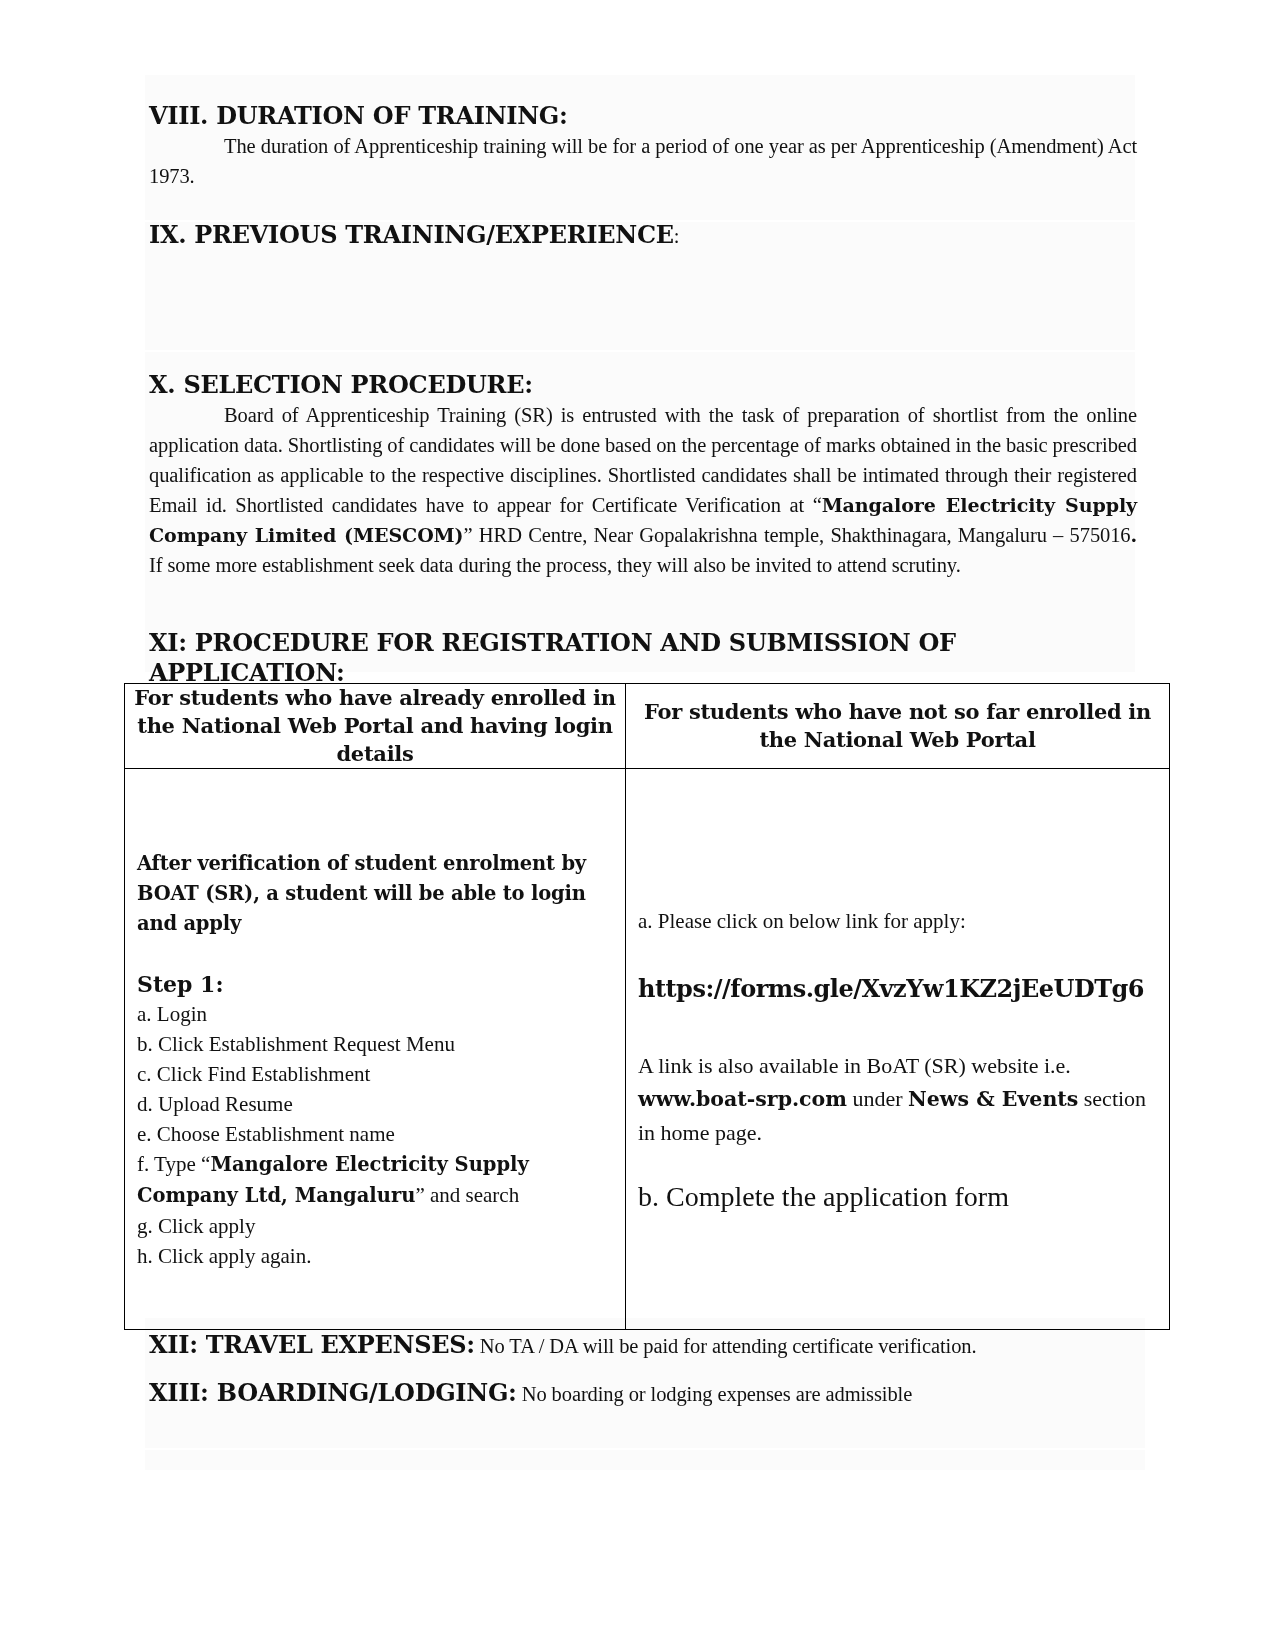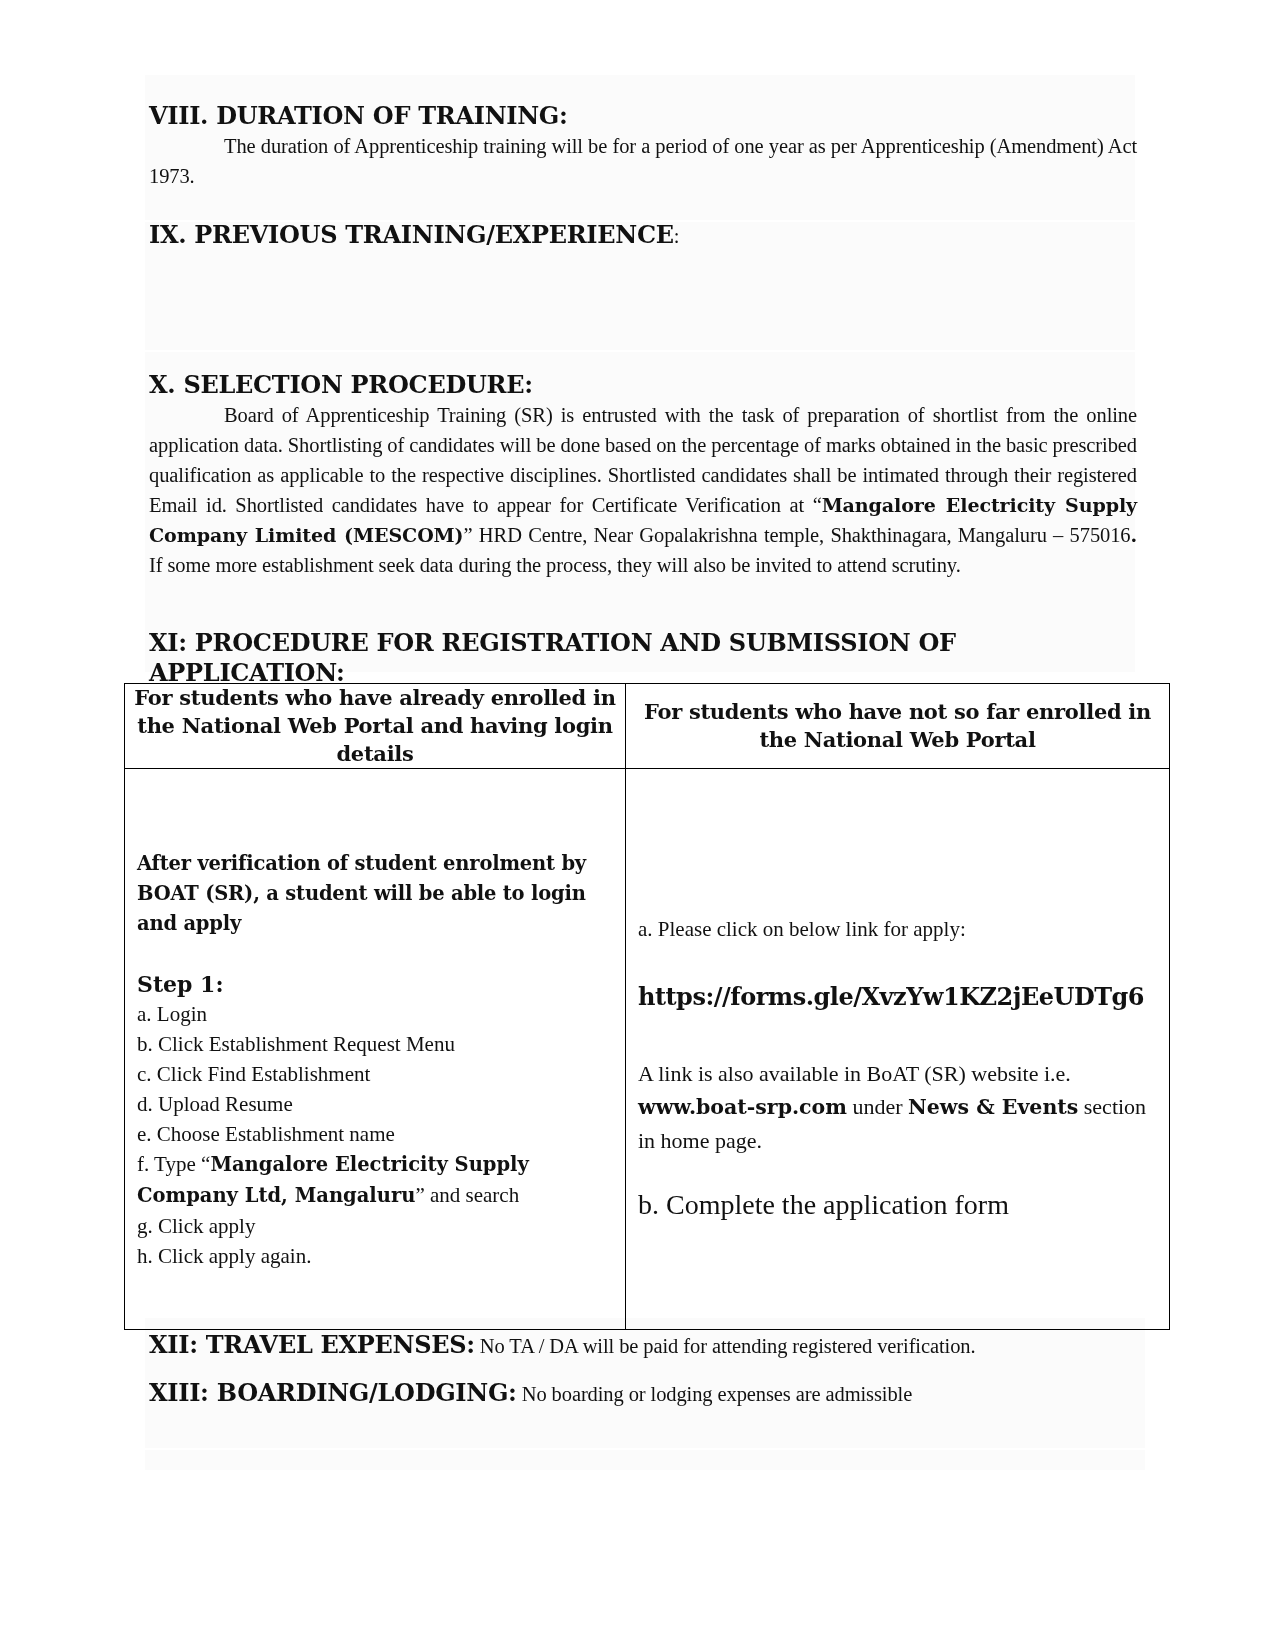--- a/index.html
+++ b/index.html
@@ -18,21 +18,21 @@
   table.reg th { font-weight: bold; font-size: 21px; line-height: 28px; height: 62px; text-align: center;
                  vertical-align: middle; letter-spacing: -0.3px; }
   table.reg th.c1 { width: 500px; }
   .cell-left { height: 560px; position: relative; }
   .cell-right { height: 560px; position: relative; }
   .lblock { position: absolute; left: 12px; top: 80px; width: 480px; font-size: 20px; line-height: 30px; }
   .lblock .intro { font-weight: bold; font-size: 19.5px; letter-spacing: -0.2px; }
   .lblock .step-h { font-weight: bold; margin-top: 30px; font-size: 22px; }
   .lblock .item { font-family: "Liberation Serif", "DejaVu Serif", serif; font-size: 21px; }
   .lblock .item b { font-family: "DejaVu Serif", serif; font-size: 19.5px; }
-  .rblock { position: absolute; left: 12px; top: 144px; width: 520px; font-family: "Liberation Serif", "DejaVu Serif", serif; font-size: 21px; line-height: 32px; }
+  .rblock { position: absolute; left: 12px; top: 136px; width: 520px; font-family: "Liberation Serif", "DejaVu Serif", serif; font-size: 21px; line-height: 32px; }
   .url { font-family: "DejaVu Serif", serif; font-weight: bold; font-size: 24px; margin-top: 36px; letter-spacing: -0.5px; }
   .rblock .also { margin-top: 44px; font-size: 22px; line-height: 33px; }
   .rblock .also b { font-size: 20.5px; }
   .rblock .b-item { margin-top: 32px; font-size: 28px; }
 </style>
 </head>
 <body>
 
 <div class="shade" style="left:145px;top:75px;width:990px;height:145px;"></div>
 <div class="shade" style="left:145px;top:222px;width:990px;height:128px;"></div>
@@ -89,18 +89,18 @@
           <div class="also"><span> A link is also available in BoAT (SR) website i.e. </span><b>www.boat-srp.com</b><span> under </span><b>News &amp; Events</b><span> section in home page.</span></div>
           <div class="b-item">b. Complete the application form</div>
         </div>
       </div>
     </td>
   </tr>
 </tbody>
   </table>
 
 <div class="sec" style="top:1330px;">
-  <div><span class="h">XII: TRAVEL EXPENSES:</span><span> No TA / DA will be paid for attending registered verification.</span></div>
+  <div><span class="h">XII: TRAVEL EXPENSES:</span><span> No TA / DA will be paid for attending certificate verification.</span></div>
 </div>
 
 <div class="sec" style="top:1378px;">
   <div><span class="h">XIII: BOARDING/LODGING:</span><span> No boarding or lodging expenses are admissible</span></div>
 </div>
 
 </body></html>

